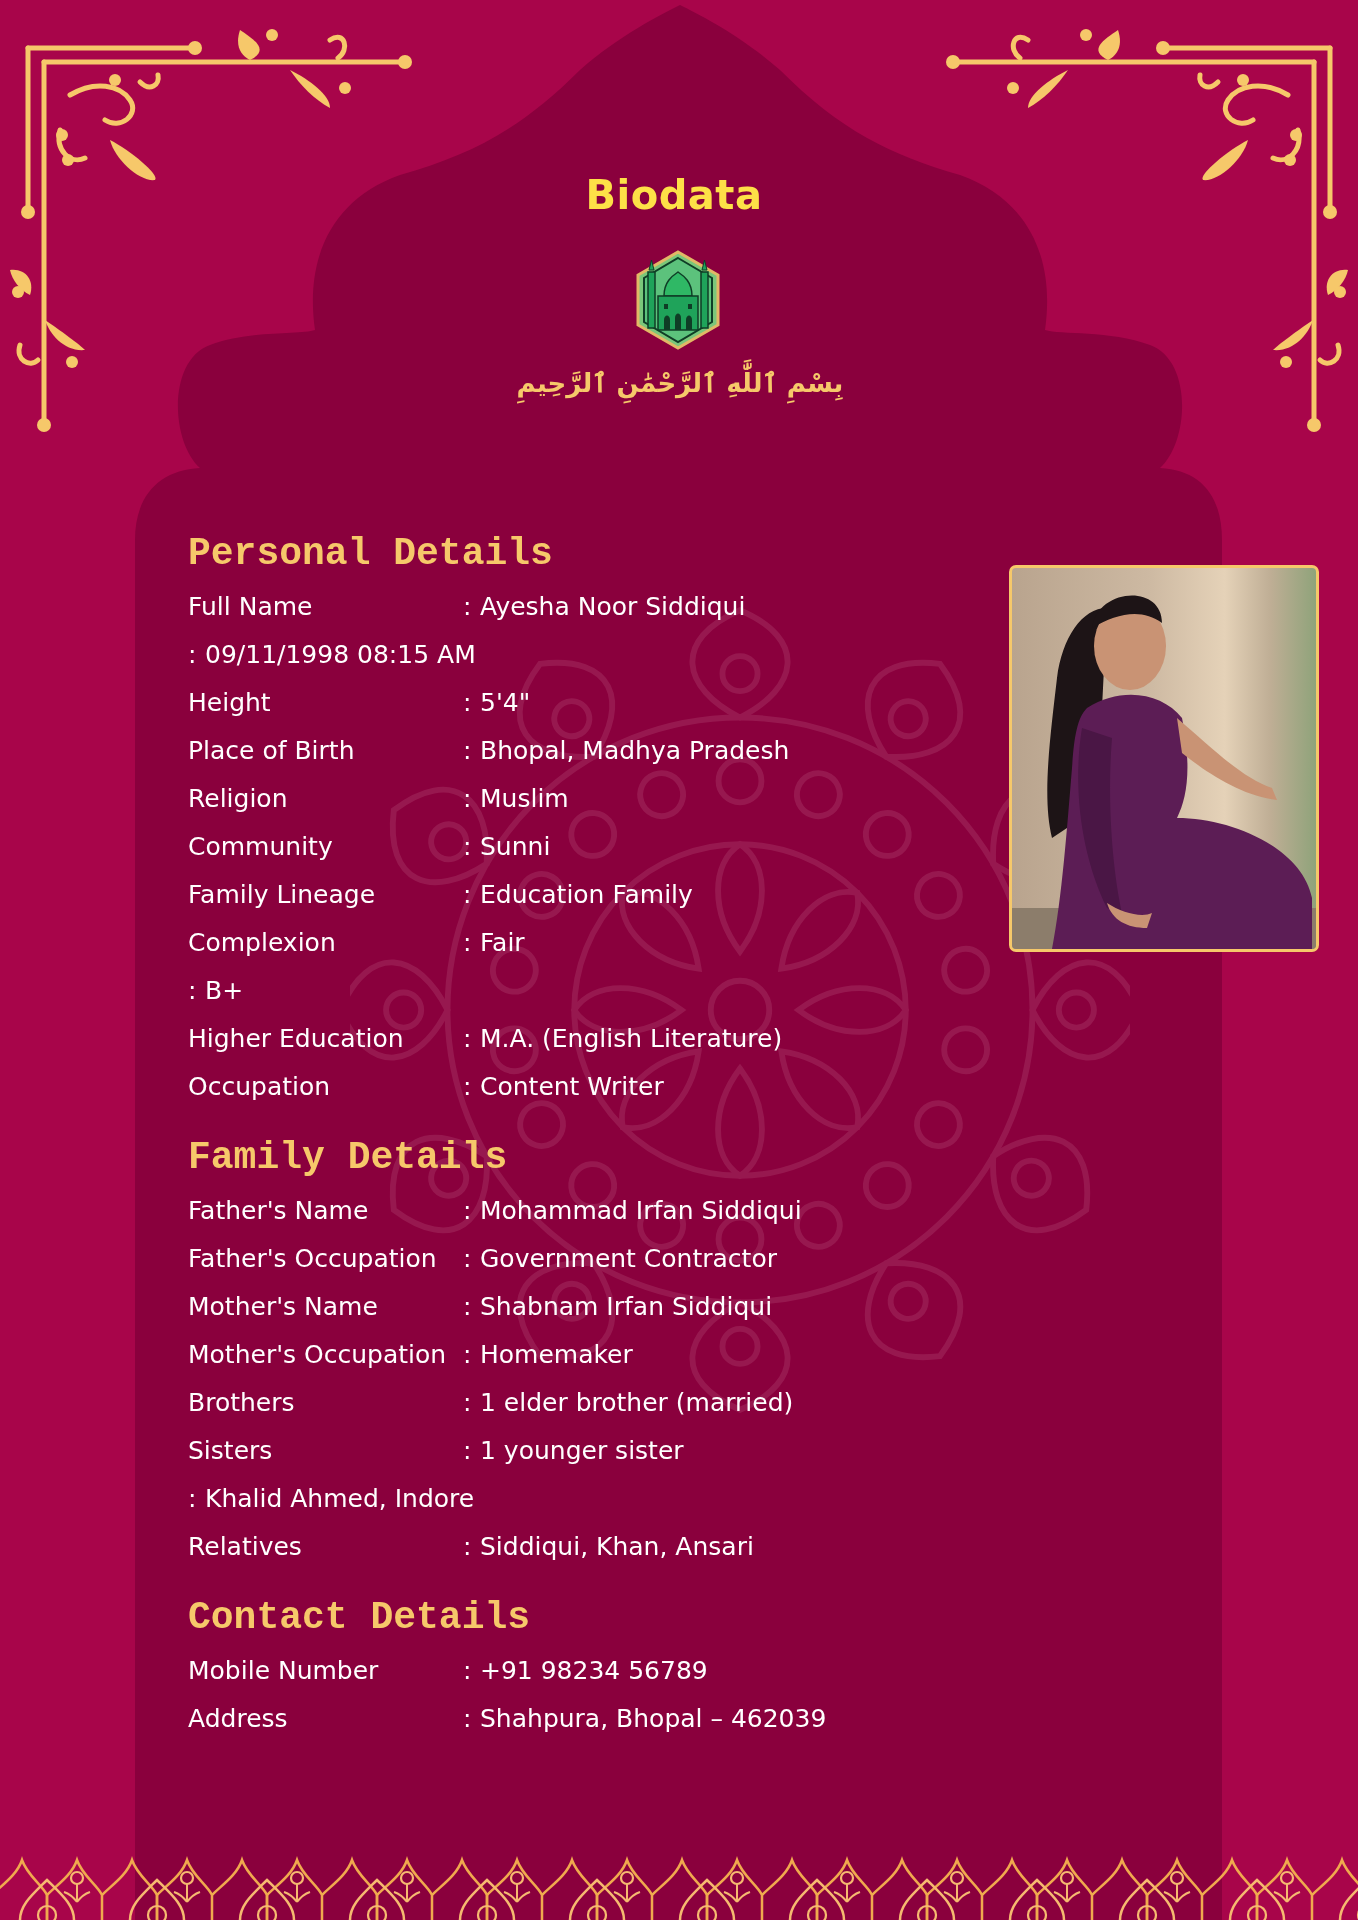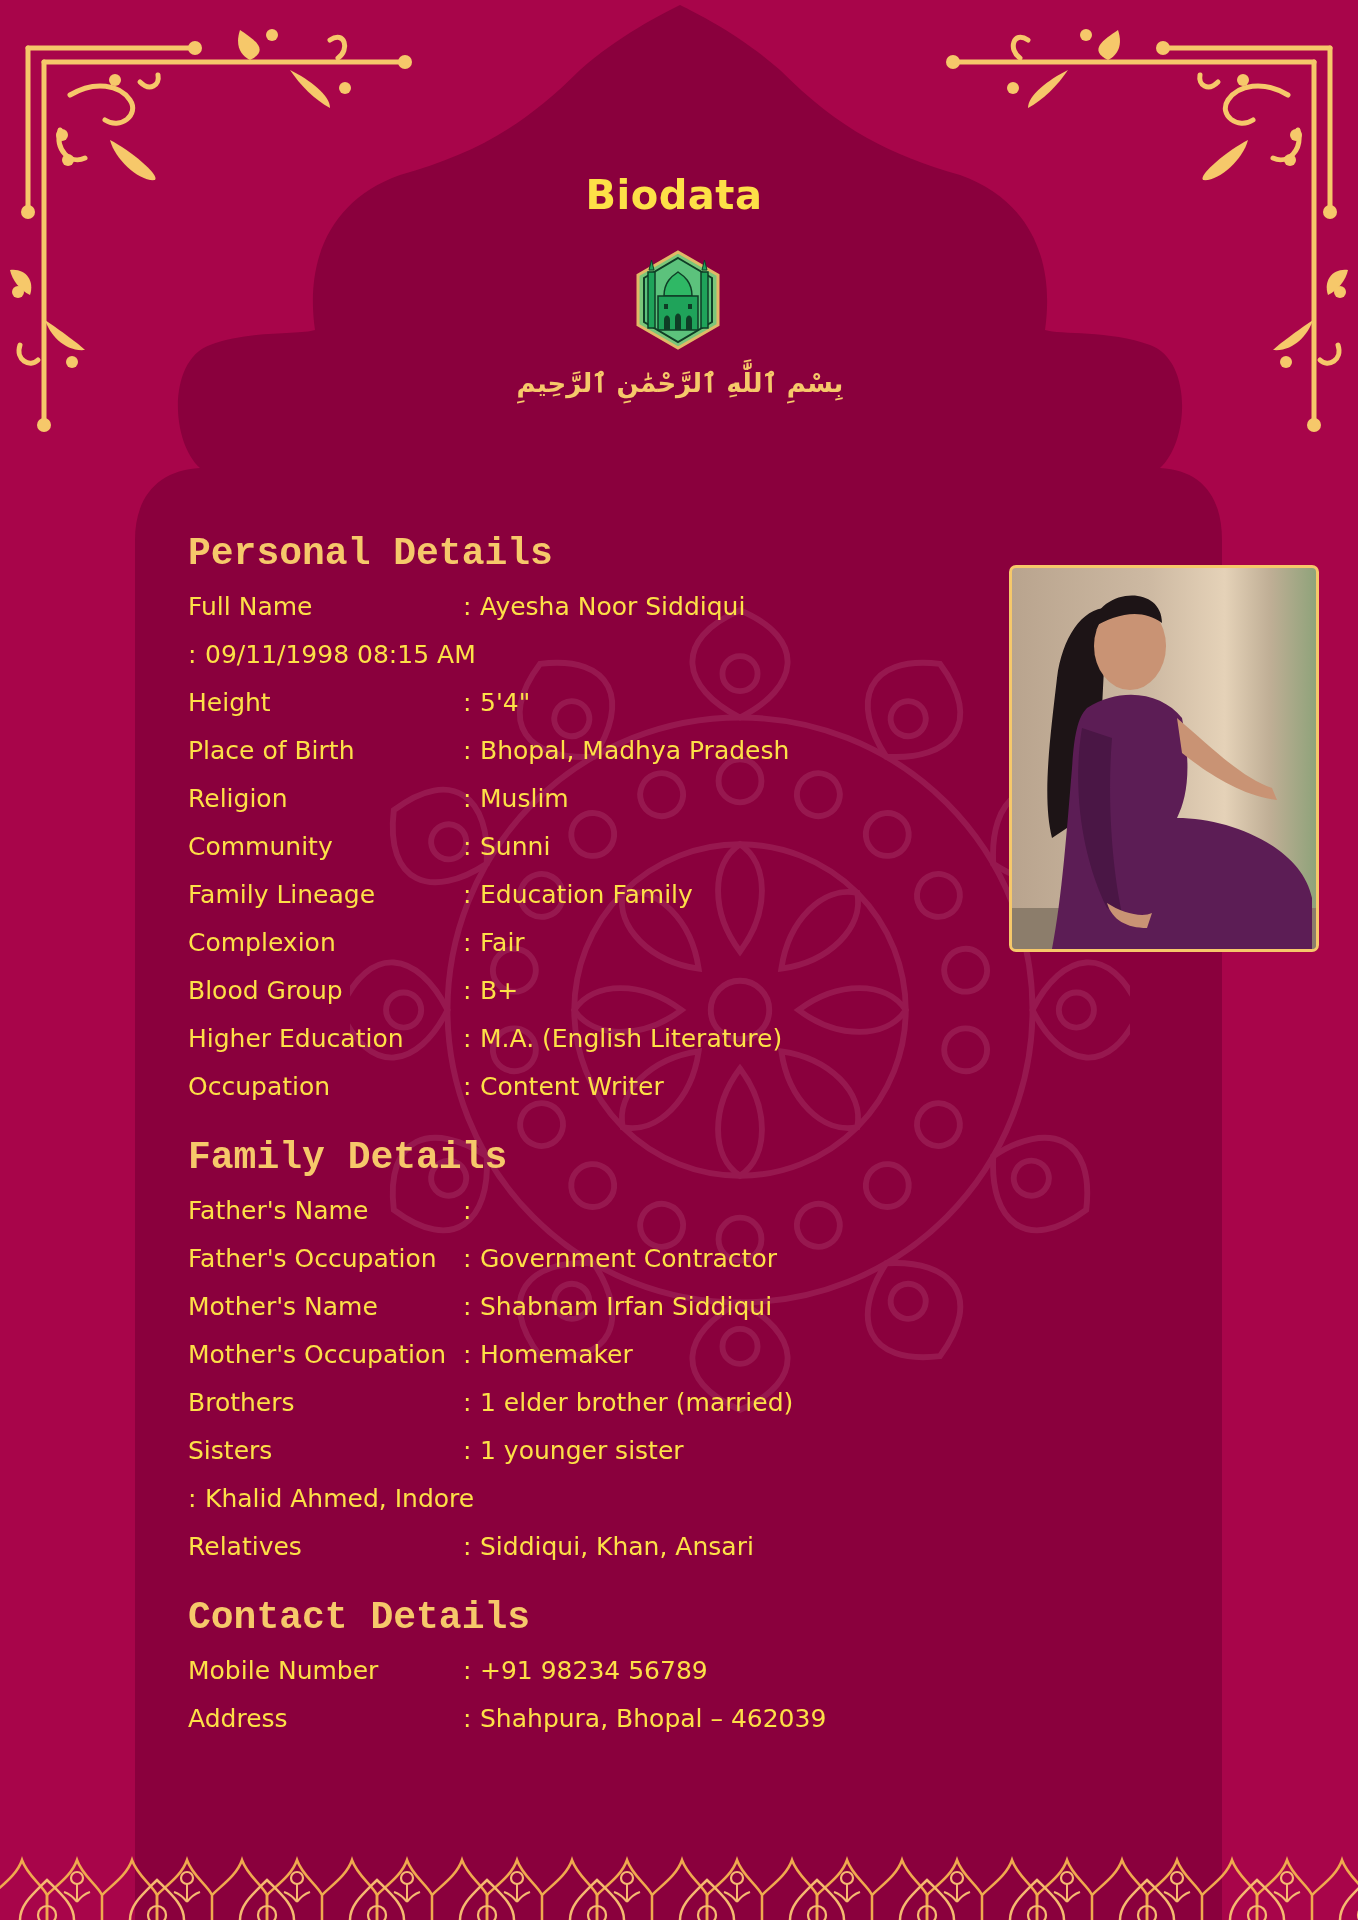--- a/index.html
+++ b/index.html
@@ -20,21 +20,21 @@
   .mosque { position:absolute; left:634px; top:250px; width:88px; height:100px; }
   .bismillah {
     position:absolute; left:480px; width:400px; top:368px; text-align:center;
     color:#f6c86a; font-size:26px; font-weight:bold; direction:rtl;
     font-family:"DejaVu Sans", sans-serif;
   }
   .content { position:absolute; left:188px; top:525px; width:800px; }
   .section-title {
     color:#f6c86a; font-weight:bold; font-size:38px; margin:0; height:58px; line-height:58px;font-family:Liberation Mono, monospace;
   }
-  .row { display:flex; height:48px; line-height:48px; font-size:25px; color:#fde047; }
+  .row { display:flex; height:48px; line-height:48px; font-size:25px; color:#ffffff; }
   .row .label { width:275px; flex:none; white-space:nowrap; }
   .row .colon { width:17px; flex:none; }
   .row .value { white-space:nowrap; }
   .section { margin-bottom:18px; }
   .photo {
     position:absolute; left:1009px; top:565px; width:304px; height:381px;
     border:3px solid #f6c86a; border-radius:7px; overflow:hidden;
     background:linear-gradient(90deg,#b9a48e 0%,#cdb9a2 45%,#e5d2b8 70%,#bfae95 85%,#8fa37a 100%);
   }
   .border-bottom { position:absolute; left:0; bottom:0; width:1358px; height:70px; }
@@ -233,41 +233,41 @@
         <span class="label">Family Lineage</span>
         <span class="colon">:</span>
         <span class="value">Education Family</span>
       </div>
     <div class="row">
         <span class="label">Complexion</span>
         <span class="colon">:</span>
         <span class="value">Fair</span>
       </div>
     <div class="row">
-        <span class="label">Blood Group</span>
         <span class="colon">:</span>
         <span class="value">B+</span>
       </div>
     <div class="row">
         <span class="label">Higher Education</span>
         <span class="colon">:</span>
         <span class="value">M.A. (English Literature)</span>
       </div>
     <div class="row">
         <span class="label">Occupation</span>
         <span class="colon">:</span>
         <span class="value">Content Writer</span>
       </div>
   </div>
 
   <div class="section">
     <h2 class="section-title">Family Details</h2>
     <div class="row">
         <span class="label">Father's Name</span>
         <span class="colon">:</span>
+        <span class="value">Mohammad Irfan Siddiqui</span>
       </div>
     <div class="row">
         <span class="label">Father's Occupation</span>
         <span class="colon">:</span>
         <span class="value">Government Contractor</span>
       </div>
     <div class="row">
         <span class="label">Mother's Name</span>
         <span class="colon">:</span>
         <span class="value">Shabnam Irfan Siddiqui</span>

